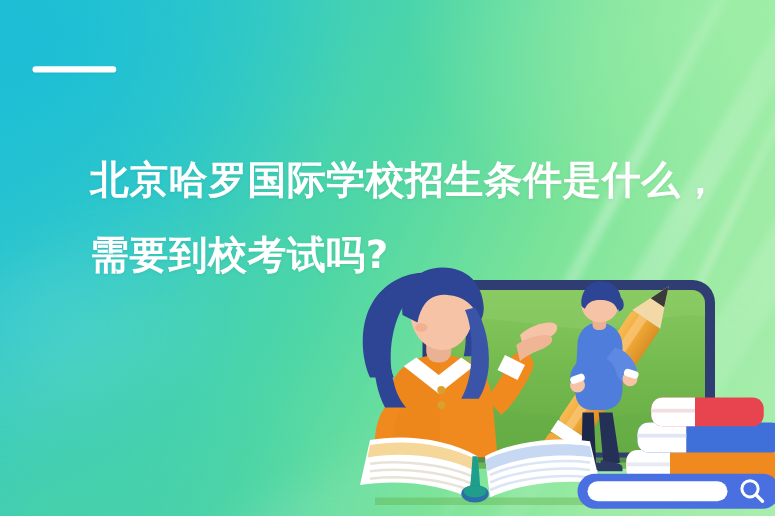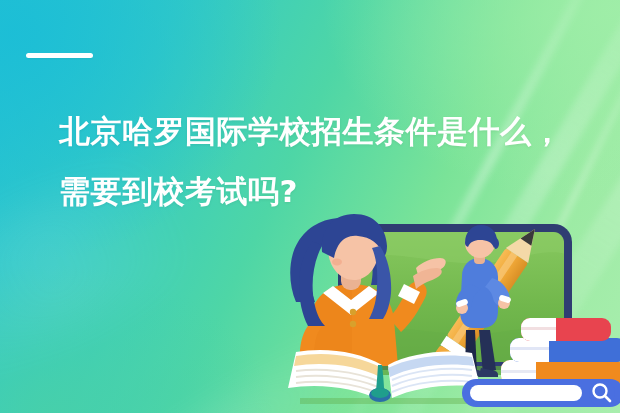--- a/index.html
+++ b/index.html
@@ -74,21 +74,21 @@
     background: #ffffff;
     box-shadow: 0 1px 2px rgba(0,0,0,0.05);
   }
 
   
   .headline {
     position: absolute;
     left: 56px;
     top: 98px;
     width: 505px;
-    margin: 3px;
+    margin: 16px;
     color: #ffffff;
     font-size: 31px;
     font-weight: 700;
     line-height: 60px;
     letter-spacing: 0.5px;
     text-shadow: 0 1px 3px rgba(0,0,0,0.07);
   }
 
   
   .illustration {

